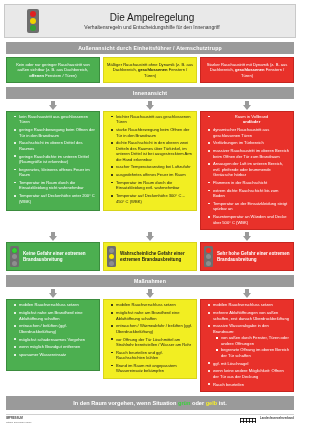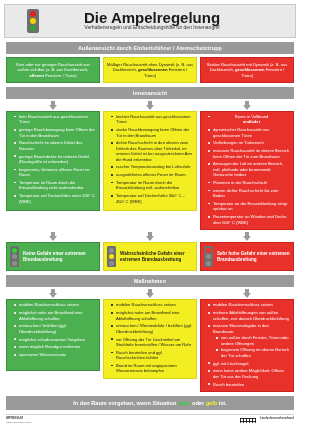--- a/index.html
+++ b/index.html
@@ -32,21 +32,21 @@
     display:flex;flex-direction:column;
     align-items:center;justify-content:space-around;
     padding:1px 0;box-sizing:border-box;
     flex:0 0 auto;
   }
   .tl-icon i{display:block;width:6px;height:6px;border-radius:50%;}
   .tl-r{background:#e02020;}
   .tl-y{background:#f2d200;}
   .tl-g{background:#35a035;}
   .header-text{flex:1;text-align:center;padding-right:30px;}
-  .header-title{font-size:15px;font-weight:bold;color:#1a1a1a;line-height:11px;}
+  .header-title{font-size:10px;font-weight:normal;color:#1a1a1a;line-height:11px;}
   .header-sub{font-size:5px;color:#333;line-height:7px;margin-top:1px;}
 
   
   .bar{
     margin:4px 8px 0 8px;
     background:#9a9a9a;
     color:#ffffff;
     font-size:5.2px;font-weight:bold;
     text-align:center;
     padding:3px 0;

